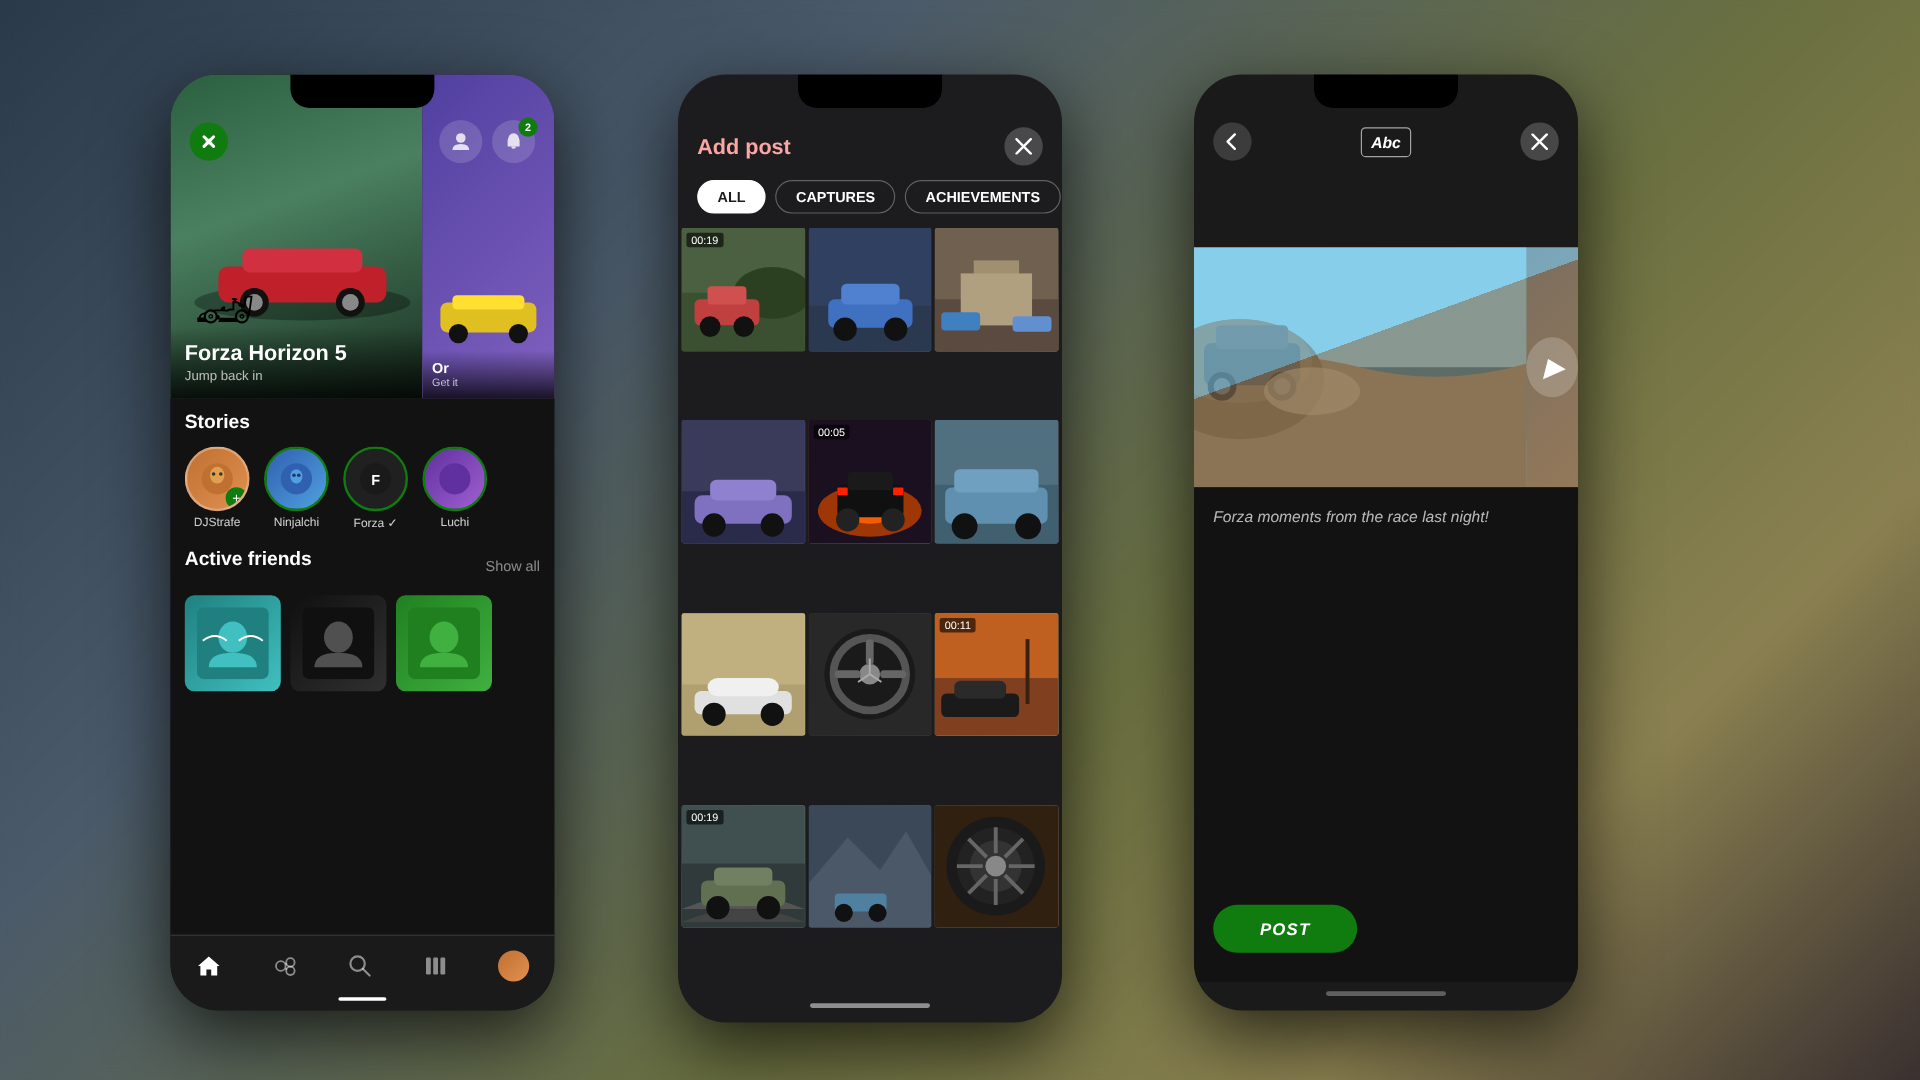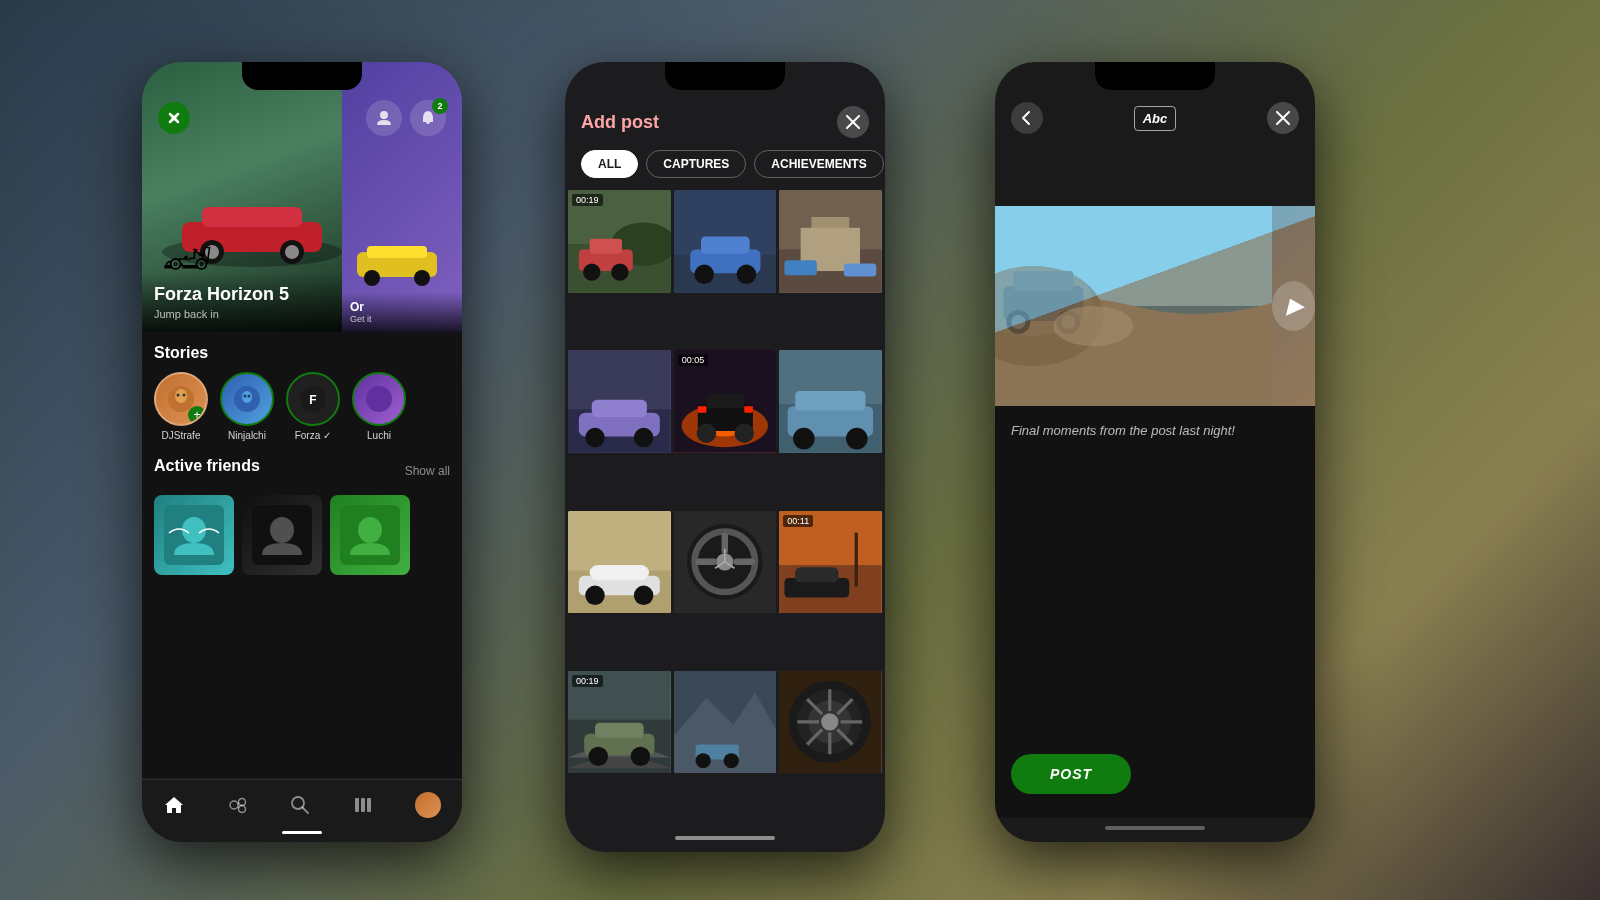--- a/index.html
+++ b/index.html
@@ -182,21 +182,21 @@
       line-height: 1.2;
     }
 
     .hero-sub {
       color: rgba(255,255,255,0.7);
       font-size: 11px;
       margin-top: 2px;
     }
 
     .hero-card-small {
-      width: 120px;
+      width: 110px;
       position: relative;
       overflow: hidden;
       background: linear-gradient(135deg, #6040a0 0%, #8060c0 100%);
     }
 
     .hero-card-small-overlay {
       position: absolute;
       bottom: 0;
       left: 0;
       right: 0;
@@ -995,21 +995,21 @@
           <ellipse cx="120" cy="120" rx="40" ry="20" fill="rgba(200,180,140,0.6)"></ellipse>
         </svg>
         <div class="play-btn-large">
           <span style="margin-left:3px;">▶</span>
         </div>
       </div>
     </div>
 
     <div class="p3-body">
       <div style="flex:1;min-height:120px;">
-        <p class="p3-caption">Final moments from the post last night!</p>
+        <p class="p3-caption">Forza moments from the race last night!</p>
       </div>
       <div style="display:flex;justify-content:flex-start;padding-bottom:8px;">
         <div class="post-btn" style="min-width:120px;">POST</div>
       </div>
     </div>
 
     <div class="p3-scroll-indicator"></div>
   </div>
 </div>
 

